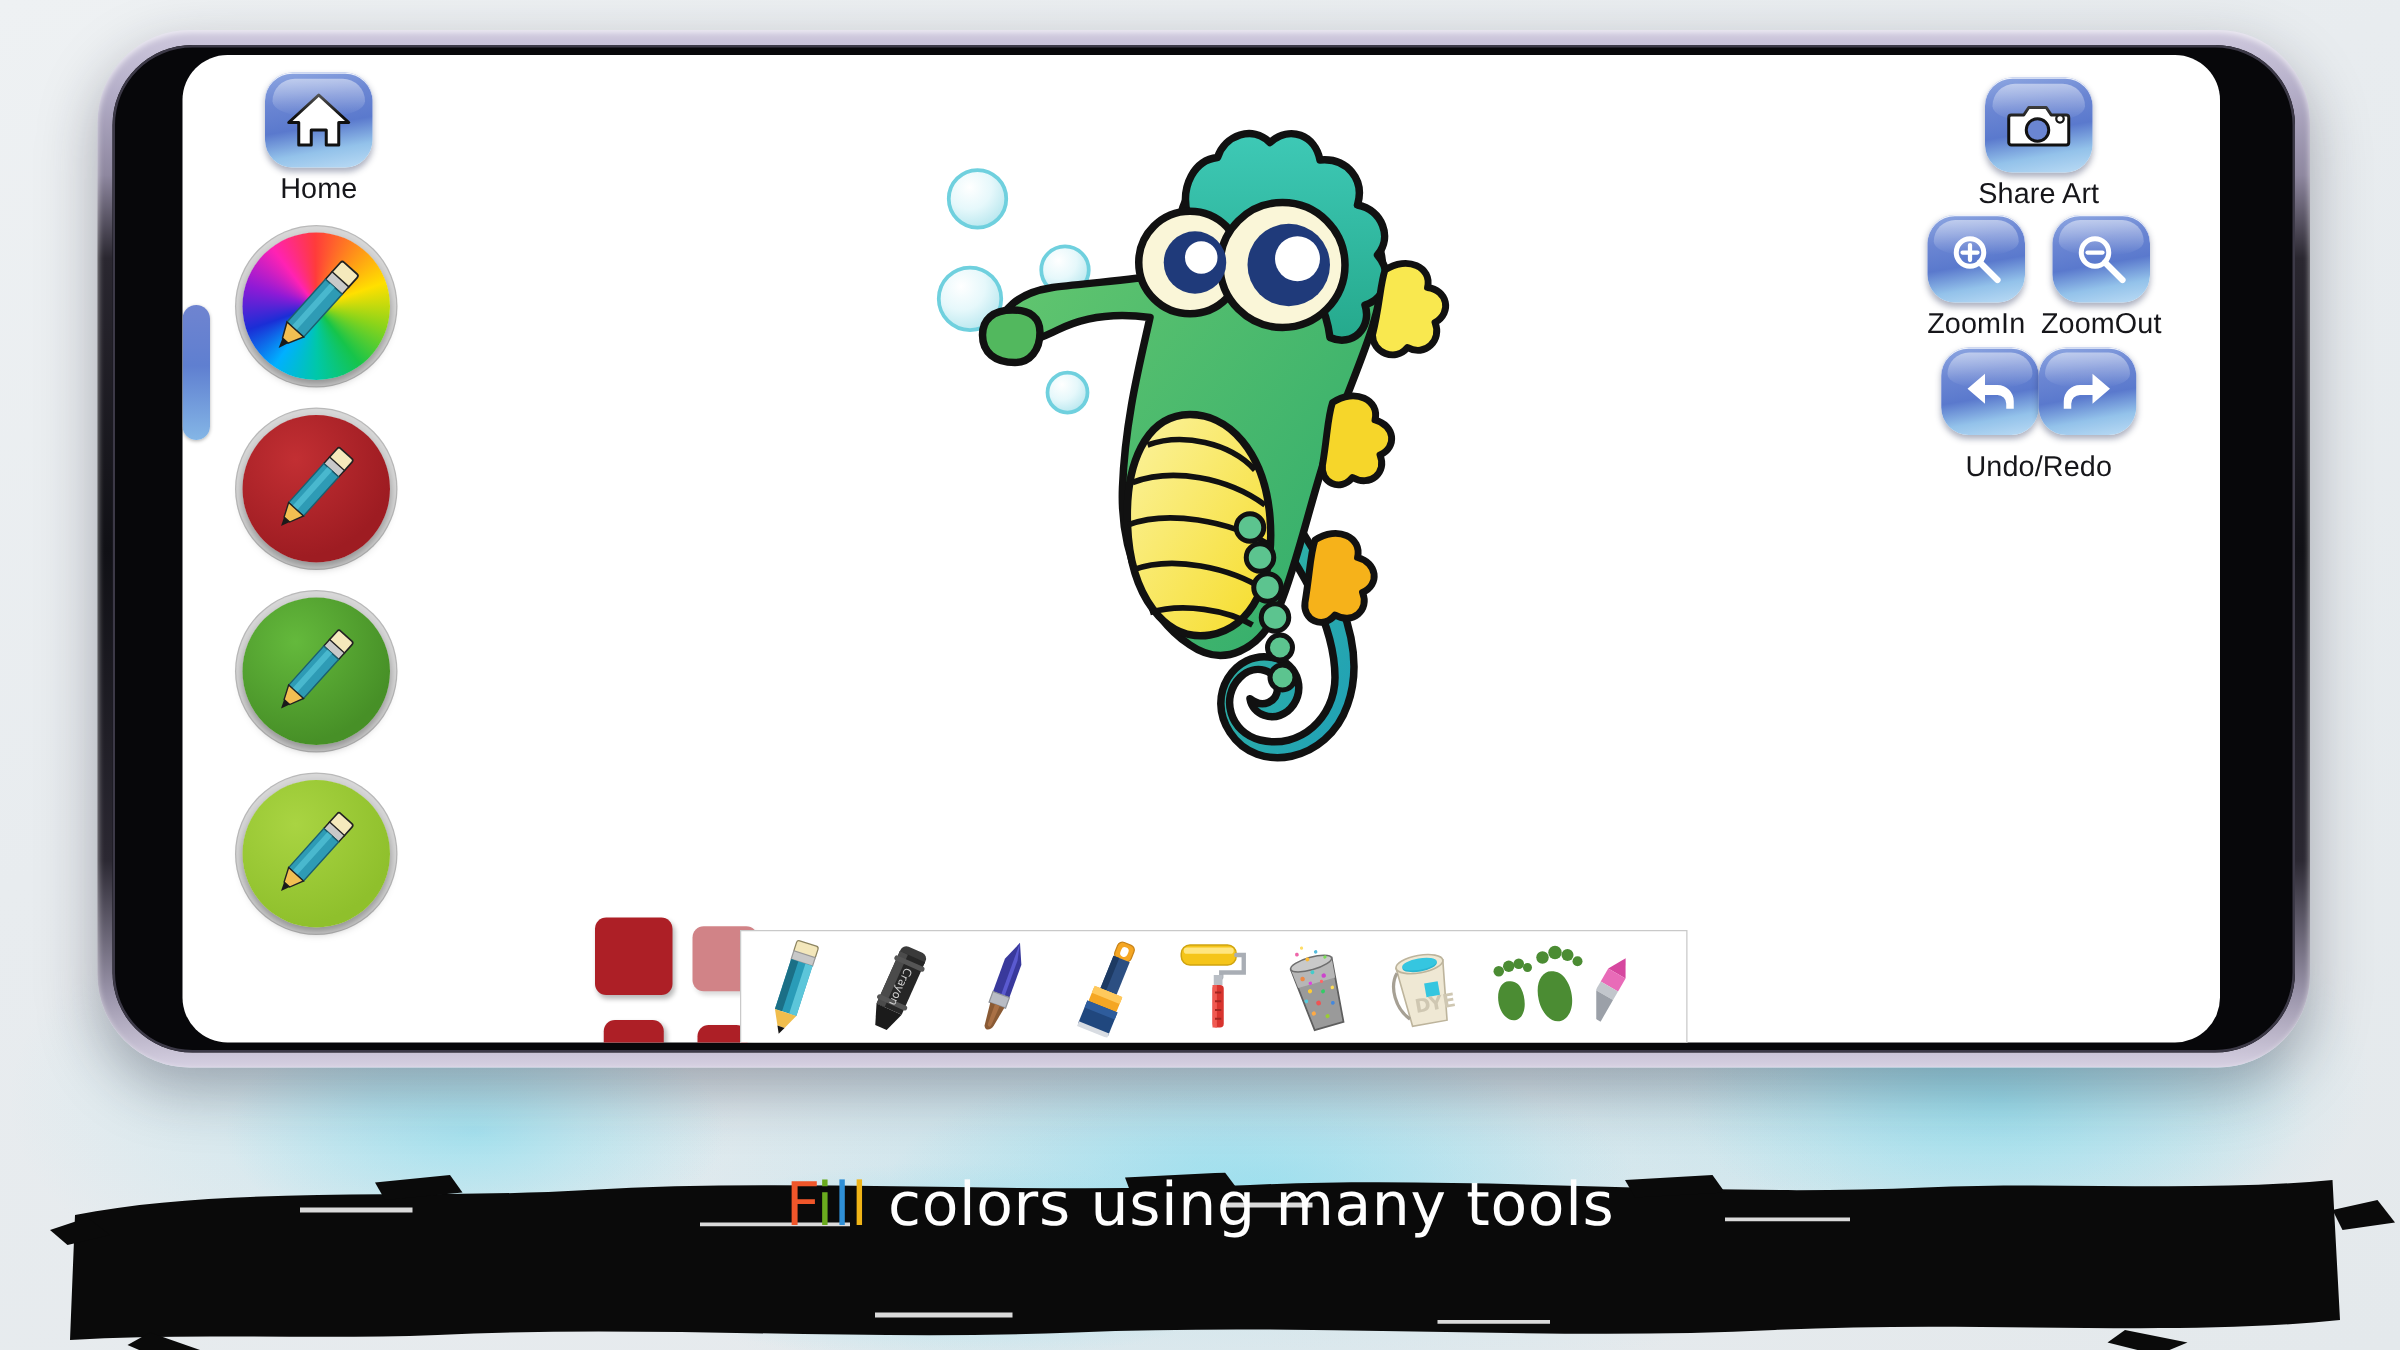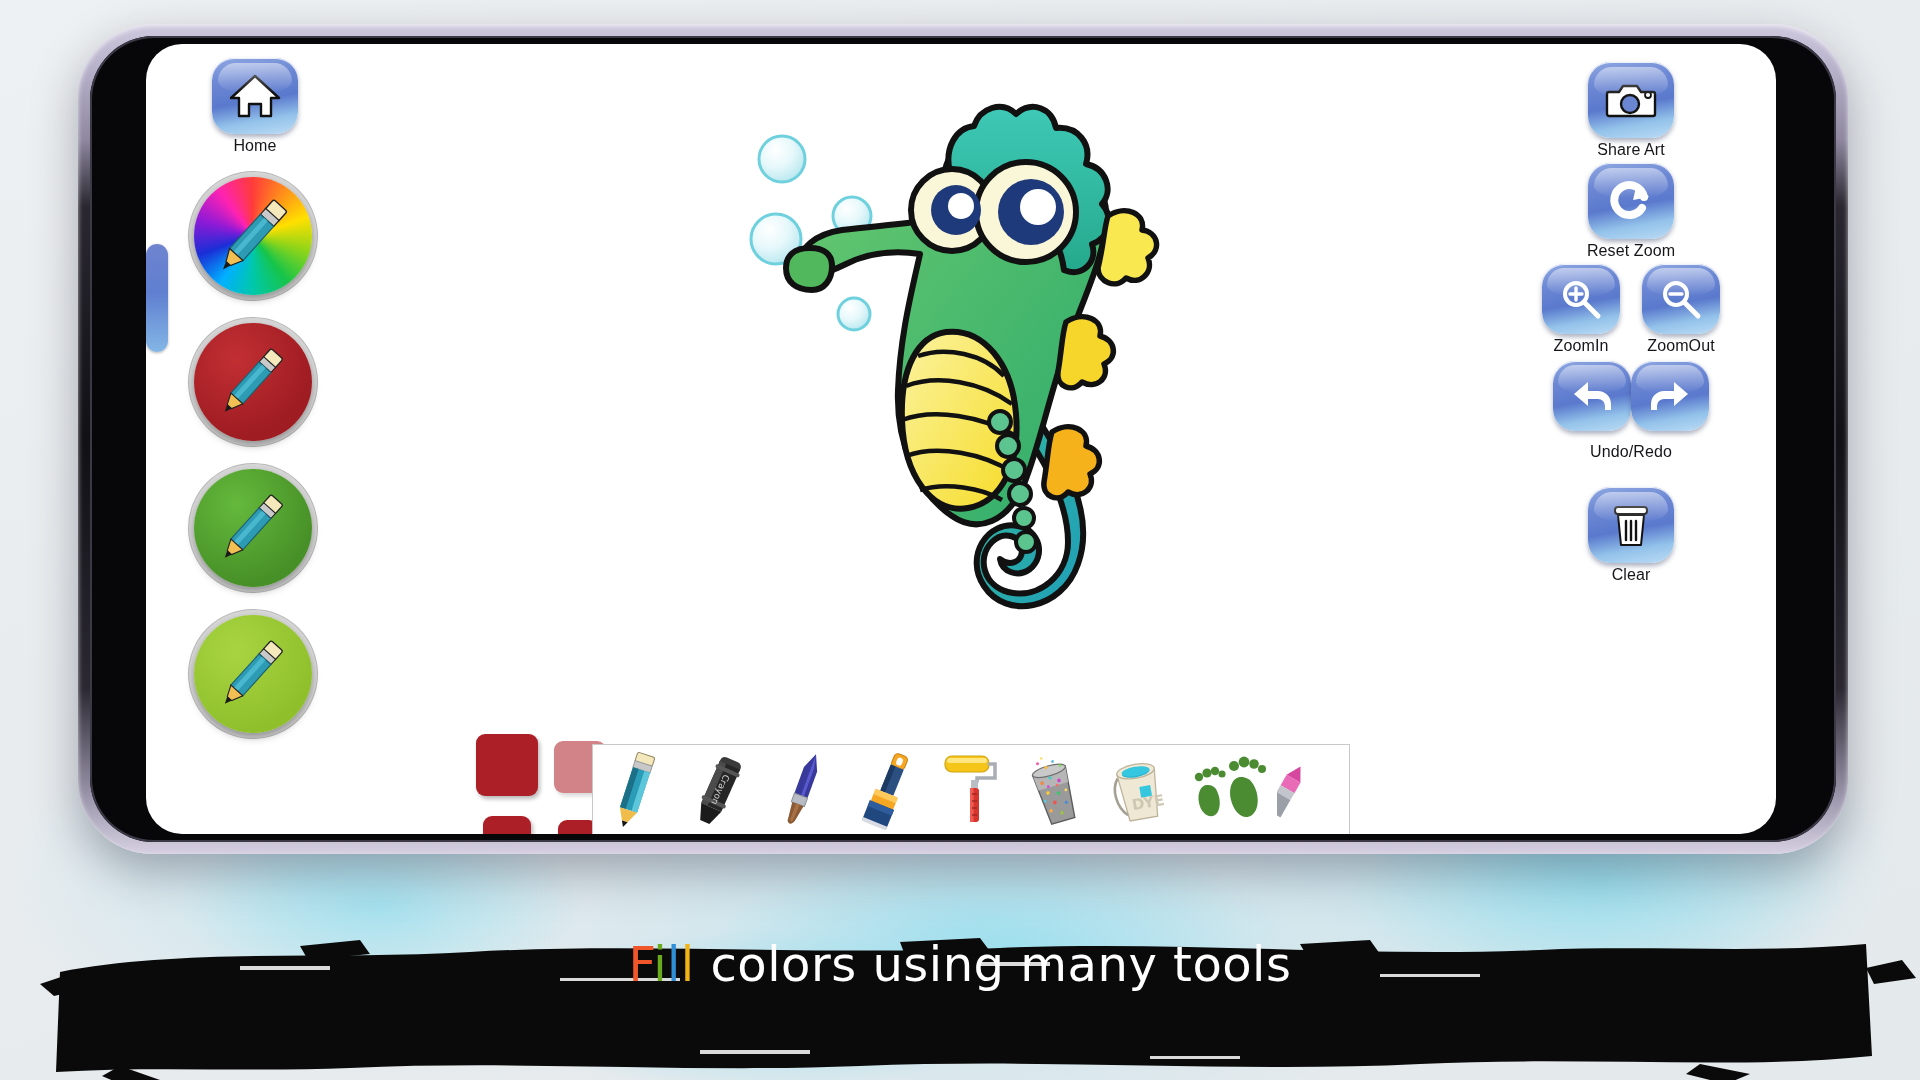--- a/index.html
+++ b/index.html
@@ -70,21 +70,21 @@
     background:linear-gradient(170deg,#8fa8e2 0%,#6b86d3 30%,#5a79cd 55%,#93c2ea 78%,#bcdcf5 100%);
     box-shadow:0 3px 5px rgba(40,50,90,.38), 0 1px 0 rgba(255,255,255,.85) inset;
     position:relative; display:flex; align-items:center; justify-content:center;
   }
   .glass-tile::after{
     content:""; position:absolute; left:7%; top:6%; width:86%; height:40%;
     border-radius:18px 18px 40% 40%; background:linear-gradient(180deg,rgba(255,255,255,.48),rgba(255,255,255,0));
     pointer-events:none;
   }
   .tile-label{
-    font-size:16px; color:#16161a; margin-top:3px; letter-spacing:.1px;
+    font-size:23px; color:#16161a; margin-top:3px; letter-spacing:.1px;
     font-family:"Liberation Sans", sans-serif;
   }
   .color-circle{
     width:118px; height:118px; border-radius:50%;
     box-shadow:0 4px 8px rgba(0,0,0,.34), 0 0 0 5px #d8d8d8, 0 0 0 6px #b9b9b9;
     position:relative; margin-left:14px;
   }
   .color-circle.wheel{
     background:conic-gradient(from 215deg,#00b0ff,#1a2ed6,#8f1ad6,#ff22b3,#ff3b3b,#ff8f1a,#ffe000,#8bd41a,#16c44a,#00c8a8,#00b0ff);
   }
@@ -323,29 +323,20 @@
         <div class="glass-tile">
           <svg width="52" height="44" viewBox="0 0 52 44">
             <path d="M4 14 h10 l4-6 h14 l4 6 h12 a2 2 0 0 1 2 2 v20 a2 2 0 0 1-2 2 H4 a2 2 0 0 1-2-2 V16 a2 2 0 0 1 2-2 Z" fill="#ffffff" stroke="#111" stroke-width="2.4" stroke-linejoin="round"></path>
             <circle cx="25" cy="26" r="9" fill="#6a85d2" stroke="#111" stroke-width="2.4"></circle>
             <circle cx="43" cy="17" r="3" fill="#ffffff" stroke="#111" stroke-width="1.8"></circle>
           </svg>
         </div>
         <div class="tile-label">Share Art</div>
       </div>
 
-      <div class="r-item" style="margin-top:4px;">
-        <div class="glass-tile">
-          <svg width="48" height="48" viewBox="0 0 48 48">
-            <path d="M37 20 A15 15 0 1 0 35 31" fill="none" stroke="#ffffff" stroke-width="8" stroke-linecap="round"></path>
-            <polygon points="30,6 42,20 26,23" fill="#ffffff"></polygon>
-          </svg>
-        </div>
-        <div class="tile-label">Reset Zoom</div>
-      </div>
 
       <div class="r-row" style="margin-top:4px;">
         <div class="r-item">
           <div class="glass-tile" style="width:78px;height:70px;">
             <svg width="42" height="42" viewBox="0 0 42 42">
               <circle cx="16" cy="16" r="11" fill="none" stroke="#ffffff" stroke-width="4"></circle>
               <path d="M24 24 L38 38" stroke="#ffffff" stroke-width="5" stroke-linecap="round"></path>
               <path d="M16 10 v12 M10 16 h12" stroke="#ffffff" stroke-width="3.4" stroke-linecap="round"></path>
             </svg>
           </div>
@@ -374,30 +365,20 @@
         <div>
           <div class="glass-tile" style="width:78px;height:70px;">
             <svg width="44" height="36" viewBox="0 0 44 36">
               <path d="M26 4 L40 16 L26 28 V21 H16 a7 7 0 0 0-7 7 v4 H3 v-6 a13 13 0 0 1 13-13 H26 Z" fill="#ffffff"></path>
             </svg>
           </div>
         </div>
       </div>
       <div class="tile-label" style="margin-top:12px;text-align:center;">Undo/Redo</div>
 
-      <div class="r-item" style="margin-top:26px;">
-        <div class="glass-tile">
-          <svg width="42" height="48" viewBox="0 0 42 48">
-            <rect x="5" y="6" width="32" height="7" rx="3" fill="#ffffff" stroke="#111" stroke-width="2"></rect>
-            <path d="M8 14 h26 l-3 30 H11 Z" fill="#ffffff" stroke="#111" stroke-width="2" stroke-linejoin="round"></path>
-            <path d="M16 20 v19 M21 20 v19 M26 20 v19" stroke="#111" stroke-width="2.4" stroke-linecap="round"></path>
-          </svg>
-        </div>
-        <div class="tile-label">Clear</div>
-      </div>
     </div>
 
     <div id="tool-toolbar">
 
       <div class="tool-slot">
         <svg width="62" height="78" viewBox="0 0 62 78">
           <g transform="rotate(18 31 39)">
             <rect x="22" y="2" width="18" height="10" rx="2" fill="#f3e7bb" stroke="#8c8460" stroke-width="1"></rect>
             <rect x="22" y="11" width="18" height="7" fill="#c8c8c8" stroke="#999" stroke-width="1"></rect>
             <rect x="22" y="18" width="18" height="42" fill="#2a9cb8"></rect>

